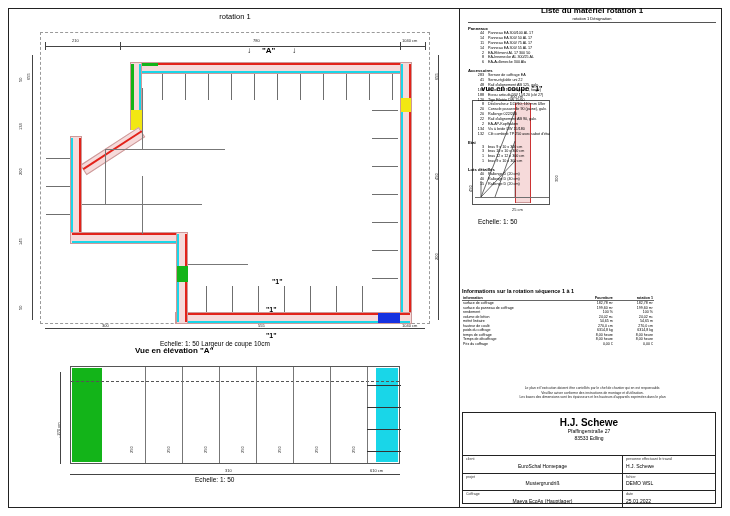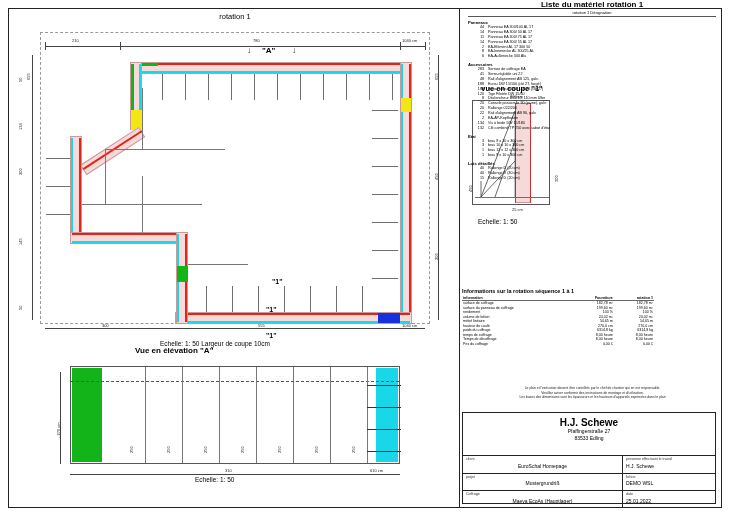--- a/index.html
+++ b/index.html
@@ -50,21 +50,21 @@
   #infotab{position:absolute;left:462px;top:288px;width:195px;}
   #infotab .it-title{font-size:5.5px;font-weight:bold;margin-bottom:2px;}
   table.info{border-collapse:collapse;width:192px;font-size:3.6px;}
   table.info td{padding:0 1px;line-height:1.25;}
   table.info td.n{text-align:right;}
   table.info tr.hd td{border-bottom:0.5px solid #666;font-weight:bold;}
 
   .disclaimer{position:absolute;left:470px;top:386px;width:245px;font-size:3.4px;text-align:center;color:#222;line-height:1.35;}
 
   
-  #matlist{position:absolute;left:468px;top:0;width:248px;}
+  #matlist{position:absolute;left:468px;top:6px;width:248px;}
   .ml-title{text-align:center;font-size:8px;font-weight:bold;}
   .ml-sub{text-align:center;font-size:4px;margin-top:1px;border-bottom:0.5px solid #555;padding-bottom:1px;}
   .ml-group{font-size:4.2px;font-weight:bold;margin-top:3px;}
   .ml-rows{font-size:3.7px;line-height:1.32;}
   .ml-rows div{display:flex;}
   .ml-rows span.q{width:16px;text-align:right;padding-right:4px;}
   .ml-rows span.d{flex:1;}
 
   
   #titleblock{position:absolute;left:462px;top:412px;width:254px;height:92px;border:1px solid #222;box-sizing:border-box;}

